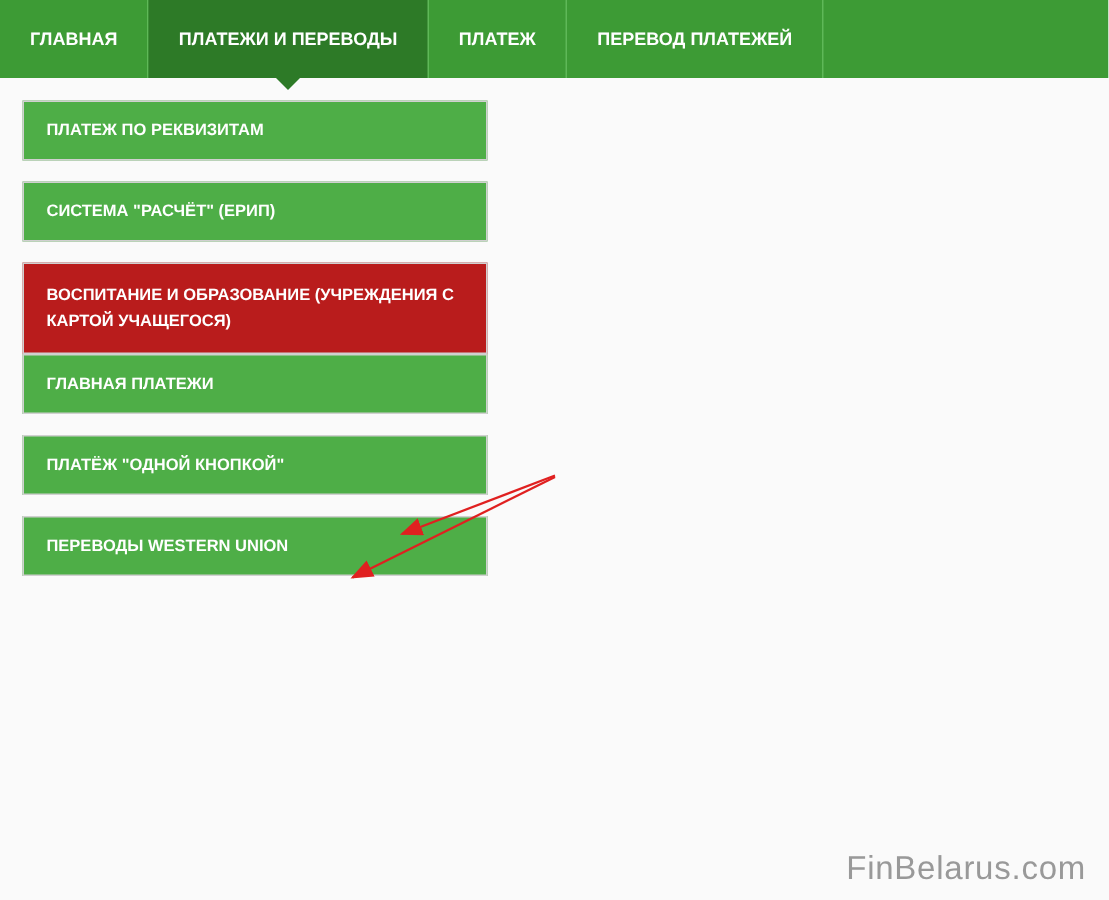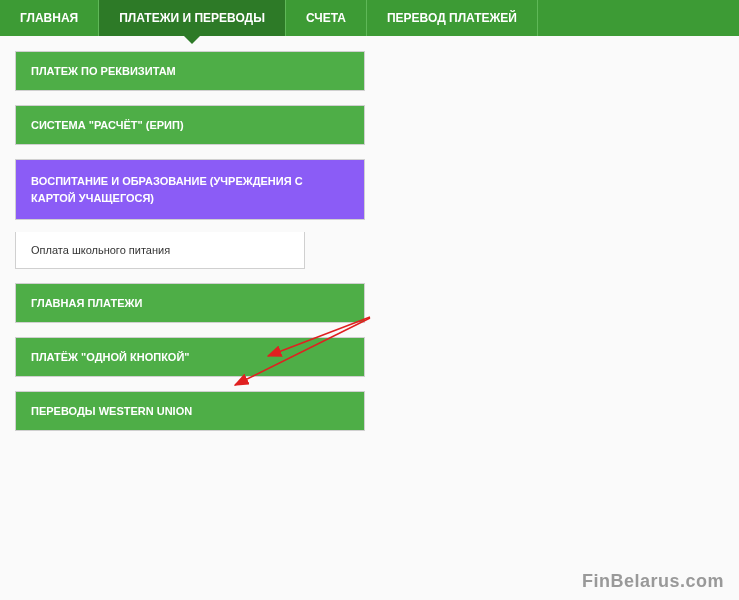--- a/index.html
+++ b/index.html
@@ -11,21 +11,21 @@
       font-family: Arial, sans-serif;
       background: #fafafa;
       width: 739px;
       height: 600px;
       overflow: hidden;
       position: relative;
     }
     .top-nav {
       display: flex;
       background: #3d9b35;
-      height: 36px;
+      height: 52px;
     }
     .top-nav-item {
       color: #fff;
       font-size: 12px;
       font-weight: bold;
       padding: 0 20px;
       display: flex;
       align-items: center;
       border-right: 1px solid #5fb858;
       cursor: pointer;
@@ -49,74 +49,71 @@
     .content {
       padding: 15px 15px 0 15px;
     }
     .menu-item {
       background: #4eae47;
       color: #fff;
       font-size: 11px;
       font-weight: bold;
       padding: 13px 15px;
       margin-bottom: 14px;
-      width: 350px;
+      width: 310px;
       cursor: pointer;
       border: 1px solid #d0d0d0;
     }
     .menu-item.expanded {
-      background: #8b5cf6;
-      margin-bottom: 12px;
+      background: #b91c1c;
+      margin-bottom: 0;
       line-height: 1.5;
     }
     .submenu {
       background: #fff;
       border: 1px solid #d0d0d0;
       border-top: none;
       width: 290px;
       margin-bottom: 14px;
     }
     .submenu-item {
       padding: 12px 15px;
       font-size: 11px;
       color: #333;
       cursor: pointer;
     }
     .watermark {
       position: absolute;
       bottom: 8px;
       right: 15px;
-      font-size: 18px;
+      font-size: 22px;
       color: #999;
-      font-weight: 700;
+      font-weight: 400;
       letter-spacing: 0.5px;
     }
     .arrows {
       position: absolute;
       pointer-events: none;
     }
   </style>
 </head>
 <body>
 
 <div class="top-nav">
   <div class="top-nav-item">ГЛАВНАЯ</div>
   <div class="top-nav-item active">ПЛАТЕЖИ И ПЕРЕВОДЫ</div>
-  <div class="top-nav-item">СЧЕТА</div>
+  <div class="top-nav-item">ПЛАТЕЖ</div>
   <div class="top-nav-item">ПЕРЕВОД ПЛАТЕЖЕЙ</div>
 </div>
 
 <div class="content">
   <div class="menu-item">ПЛАТЕЖ ПО РЕКВИЗИТАМ</div>
   <div class="menu-item">СИСТЕМА "РАСЧЁТ" (ЕРИП)</div>
 
   <div class="menu-item expanded">ВОСПИТАНИЕ И ОБРАЗОВАНИЕ (УЧРЕЖДЕНИЯ С КАРТОЙ УЧАЩЕГОСЯ)</div>
-  <div class="submenu">
-    <div class="submenu-item">Оплата школьного питания</div>
-  </div>
 
   <div class="menu-item">ГЛАВНАЯ ПЛАТЕЖИ</div>
   <div class="menu-item">ПЛАТЁЖ "ОДНОЙ КНОПКОЙ"</div>
   <div class="menu-item">ПЕРЕВОДЫ WESTERN UNION</div>
 </div>
 
 <svg class="arrows" style="top:0;left:0;width:739px;height:600px;">
   <defs>
     <marker id="arrowhead" markerWidth="10" markerHeight="8" refX="9" refY="4" orient="auto">
       <polygon points="0 0, 10 4, 0 8" fill="#e02020"></polygon>

